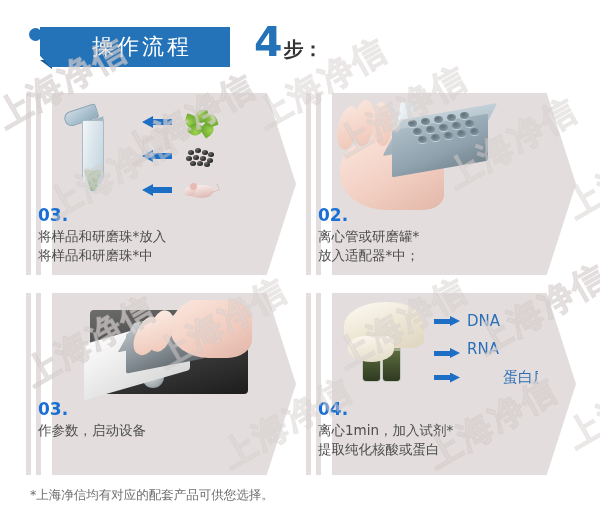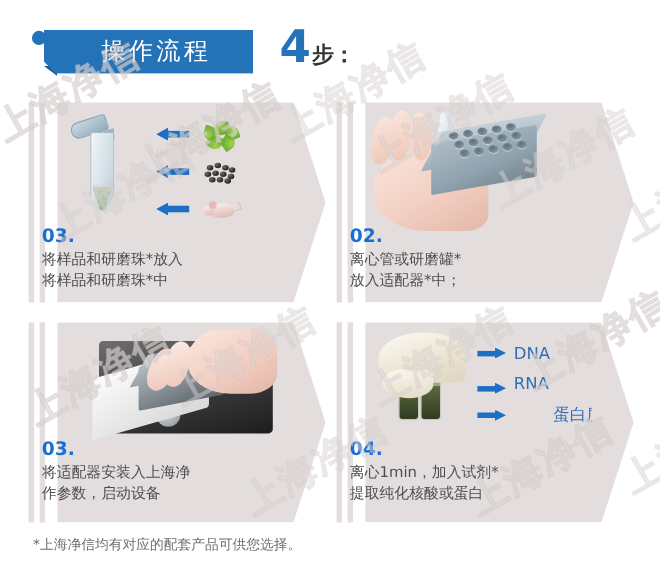--- a/index.html
+++ b/index.html
@@ -585,21 +585,20 @@
   <span class="holder-well" style="left:60px; top:30px;"></span>
   <span class="holder-well" style="left:71px; top:28px;"></span>
   <span class="holder-well" style="left:82px; top:26px;"></span>
   <span class="holder-well" style="left:93px; top:24px;"></span>
   <div class="c3-hand"></div>
   <i class="c3-finger" style="left:52px; top:16px; width:22px; height:40px; transform:rotate(24deg);"></i>
   <i class="c3-finger" style="left:66px; top:10px; width:22px; height:42px; transform:rotate(16deg);"></i>
 </div>
 <div class="card-text" style="top:400px;">
   <div class="step-num">03.</div>
-  <div class="step-line">将适配器安装入上海净</div>
   <div class="step-line">作参数，启动设备</div>
 </div>
 
 <div class="card" style="left:306px; top:293px; width:270px; height:182px;">
   <div class="card-bars">
     <div class="card-bar"></div>
     <div class="card-bar"></div>
   </div>
   <div class="card-body"></div>
 </div>

